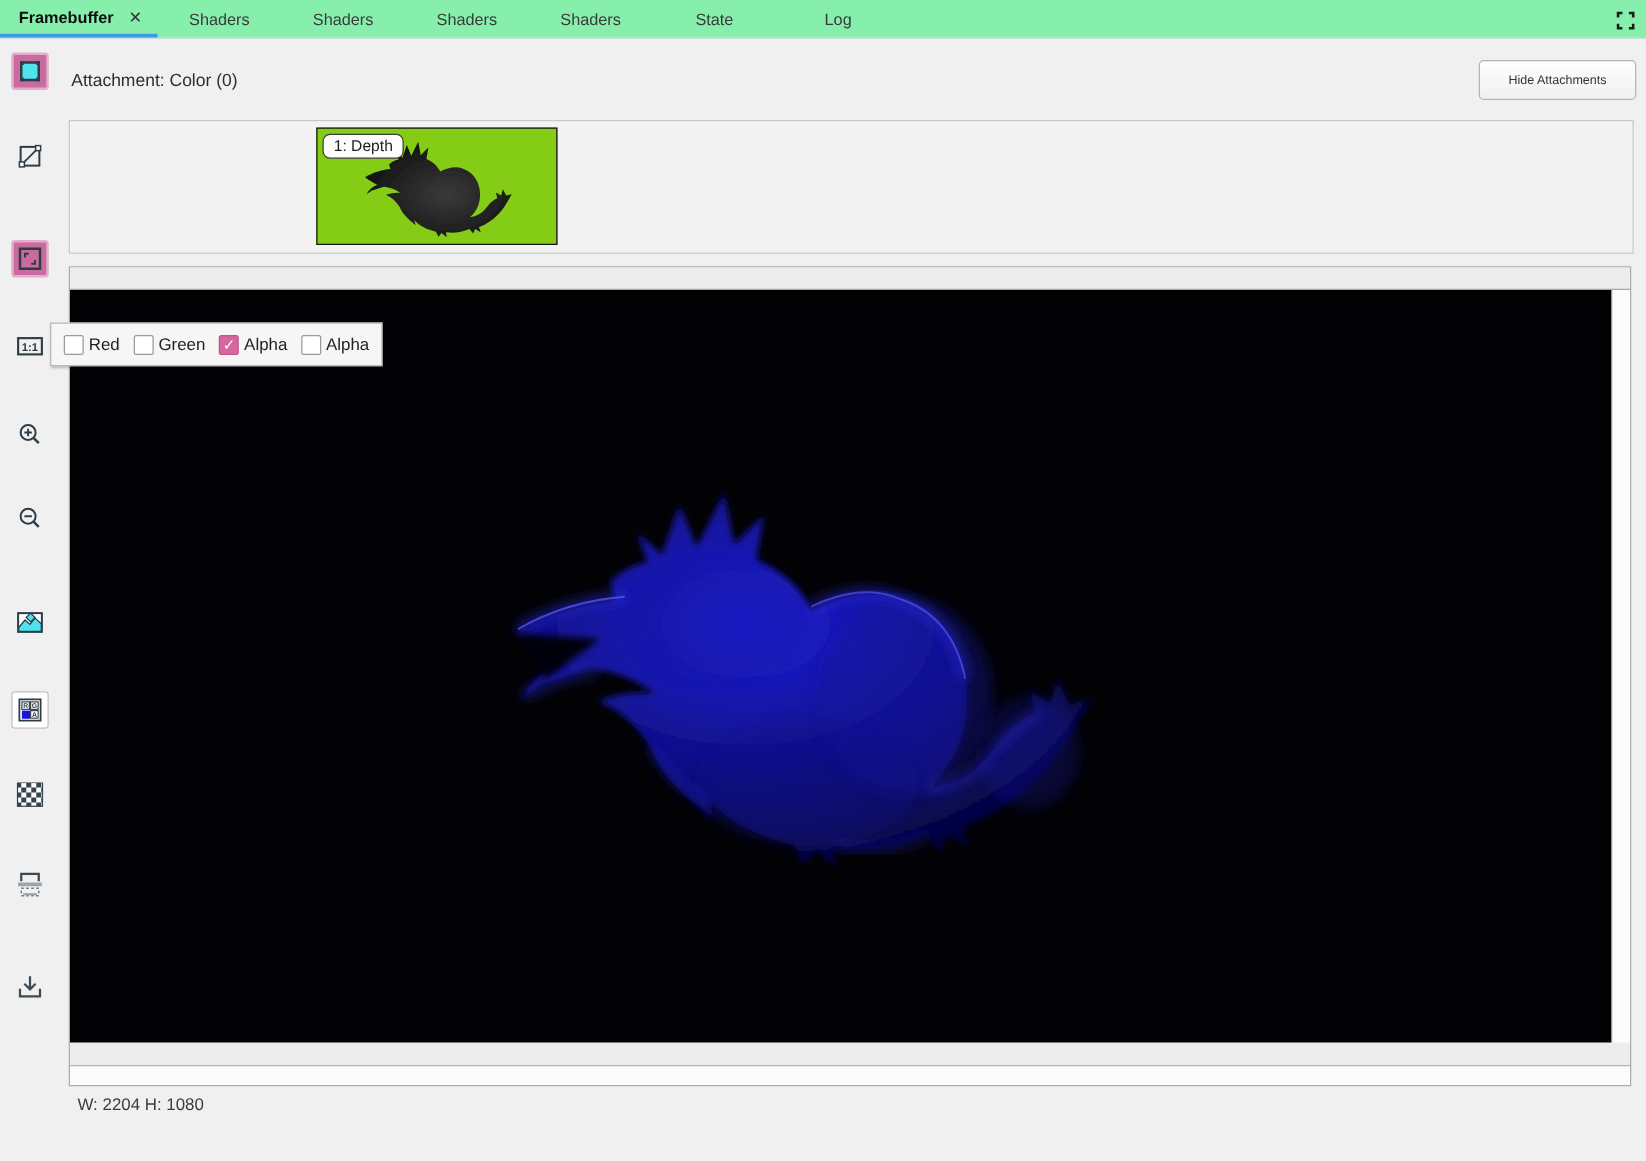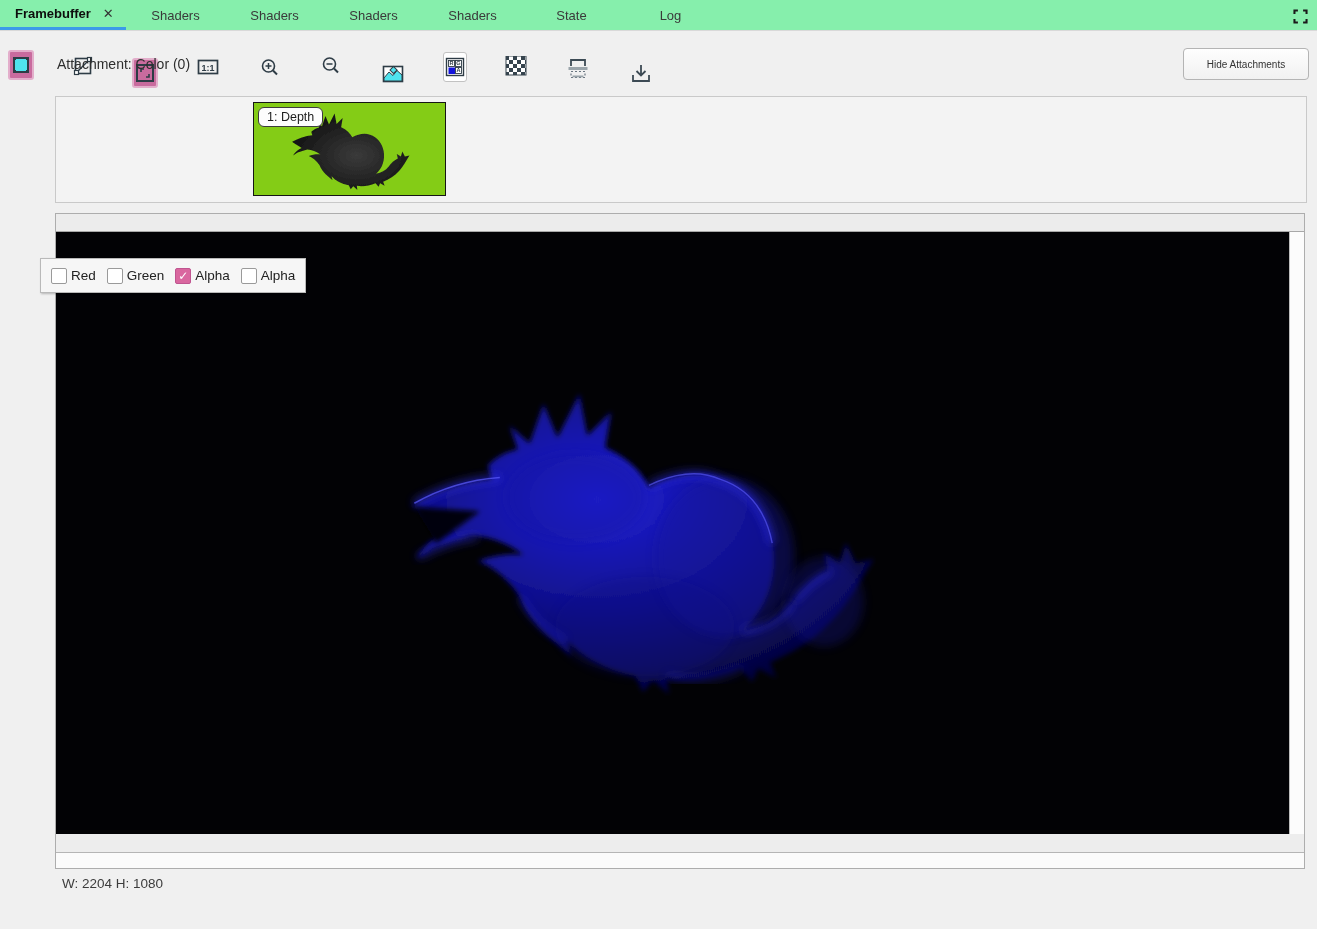--- a/index.html
+++ b/index.html
@@ -13,21 +13,21 @@
     background:#86efac; border-bottom:1px solid #d9d9d9; display:flex; align-items:stretch; }
   .tab { display:flex; align-items:center; justify-content:center; font-size:13px;
     color:#3a3a3a; width:99px; cursor:default; position:relative; }
   .tab.active { width:126px; font-weight:bold; color:#0d0d0d; justify-content:flex-start;
     padding-left:15px; gap:12px; border-bottom:3px solid #3b9ae8; }
   .tab-close { font-size:13px; font-weight:normal; color:#333; line-height:1; }
   .fullscreen-btn { position:absolute; right:6px; top:5px; width:22px; height:22px;
     display:flex; align-items:center; justify-content:center; background:transparent; border:none; }
   
   .toolbar { position:absolute; left:8px; top:42px; width:32px; display:flex;
-    flex-direction:row; align-items:center;gap:37px; }
+    flex-direction:column; align-items:center;gap:37px; }
   .tbtn { width:30px; height:28px; display:flex; align-items:center; justify-content:center;
     background:transparent; border:1px solid transparent; border-radius:3px; padding:0; }
   .tbtn.pink { background:#c96b9e; border:2px solid #e3aecb; height:30px; }
   .tbtn.pressed { background:#ffffff; border:1px solid #c2c2c2; height:30px; }
   .mt2{margin-top:2px}.mt4{margin-top:4px}.mt6{margin-top:6px}.mt16{margin-top:16px}.mt18{margin-top:18px}
   
   .attach-label { position:absolute; left:57px; top:56px; font-size:14px; color:#2e2e2e; }
   .hide-btn { position:absolute; left:1183px; top:48px; width:126px; height:32px;
     border:1px solid #b4b4b4; border-radius:4px; font-size:10px; color:#333;
     background:linear-gradient(#fefefe,#f1f1f1); font-family:inherit; }

